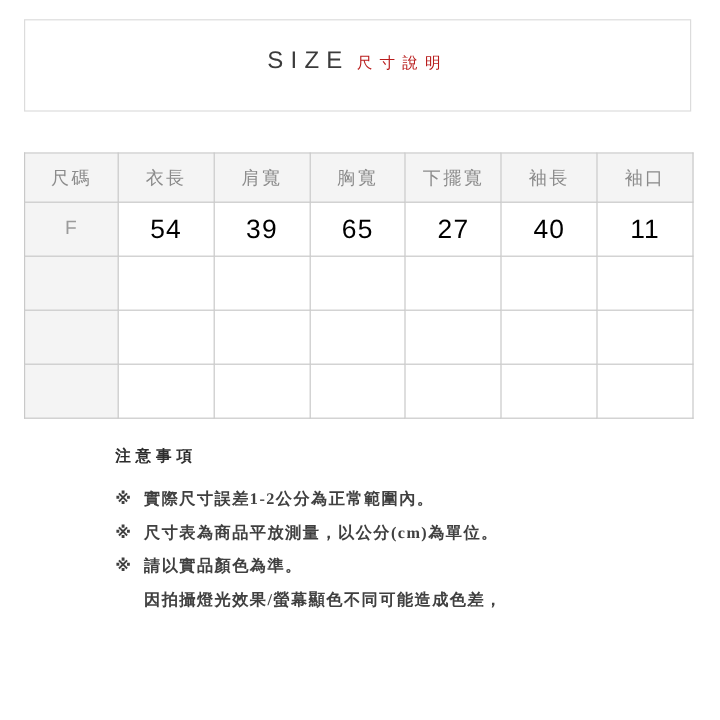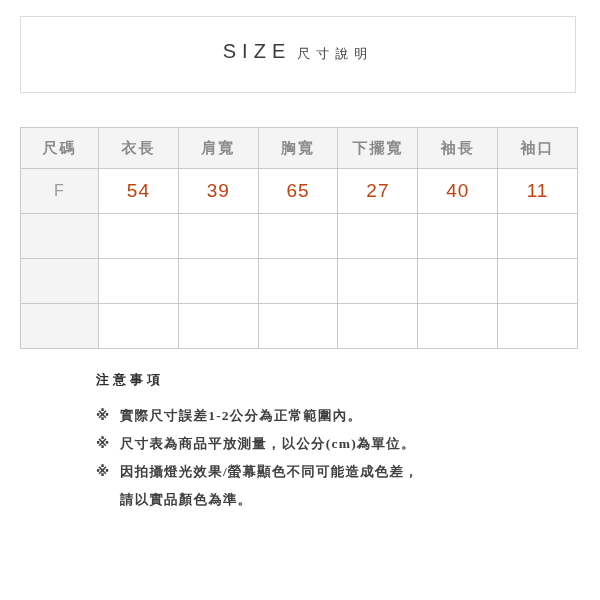--- a/index.html
+++ b/index.html
@@ -19,47 +19,47 @@
     border: 1px solid #dcdcdc;
     display: flex; align-items: baseline; justify-content: center;
     box-sizing: border-box;
     padding-top: 24px;
   }
   .size-title {
     font-size: 20px; font-weight: 200; color: #3b3b3b;
     letter-spacing: 6px; line-height: 1;
   }
   .size-subtitle {
-    font-size: 13px; font-weight: 400; color: #404040;
+    font-size: 13px; font-weight: 400; color: #b91c1c;
     letter-spacing: 6px; margin-left: 6px;
   }
 
   
   table.size-table {
     position: absolute; left: 20px; top: 127px;
     width: 558px;
     border-collapse: collapse;
     table-layout: fixed;
   }
   .size-table th, .size-table td {
     border: 1px solid #c9c9c9;
     text-align: center; vertical-align: middle;
     padding: 0;
   }
   .size-table th {
     height: 40px;
     background: #f4f4f4;
     color: #8b8b8b;
-    font-size: 15px; font-weight: 700; letter-spacing: 2px;
+    font-size: 15px; font-weight: 400; letter-spacing: 2px;
   }
   .size-table td {
     height: 44px;
     background: #ffffff;
-    color: #c2410c;
-    font-size: 19px; font-weight: 300; letter-spacing: 1px;
+    color: #000000;
+    font-size: 22px; font-weight: 300; letter-spacing: 1px;
   }
   .size-table td.rowhead {
     background: #f4f4f4;
     color: #9b9b9b;
     font-size: 16px;
   }
 
   
   .notes {
     position: absolute; left: 96px; top: 371px; width: 430px;
@@ -161,19 +161,19 @@
     <div class="note-item">
       <span class="note-marker">※</span>
       <div class="note-lines">
         <div>尺寸表為商品平放測量，以公分(cm)為單位。</div>
       </div>
     </div>
 
     <div class="note-item">
       <span class="note-marker">※</span>
       <div class="note-lines">
+        <div>請以實品顏色為準。</div>
         <div>因拍攝燈光效果/螢幕顯色不同可能造成色差，</div>
-        <div>請以實品顏色為準。</div>
       </div>
     </div>
   </div>
 
 </div>
 
 </body></html>

